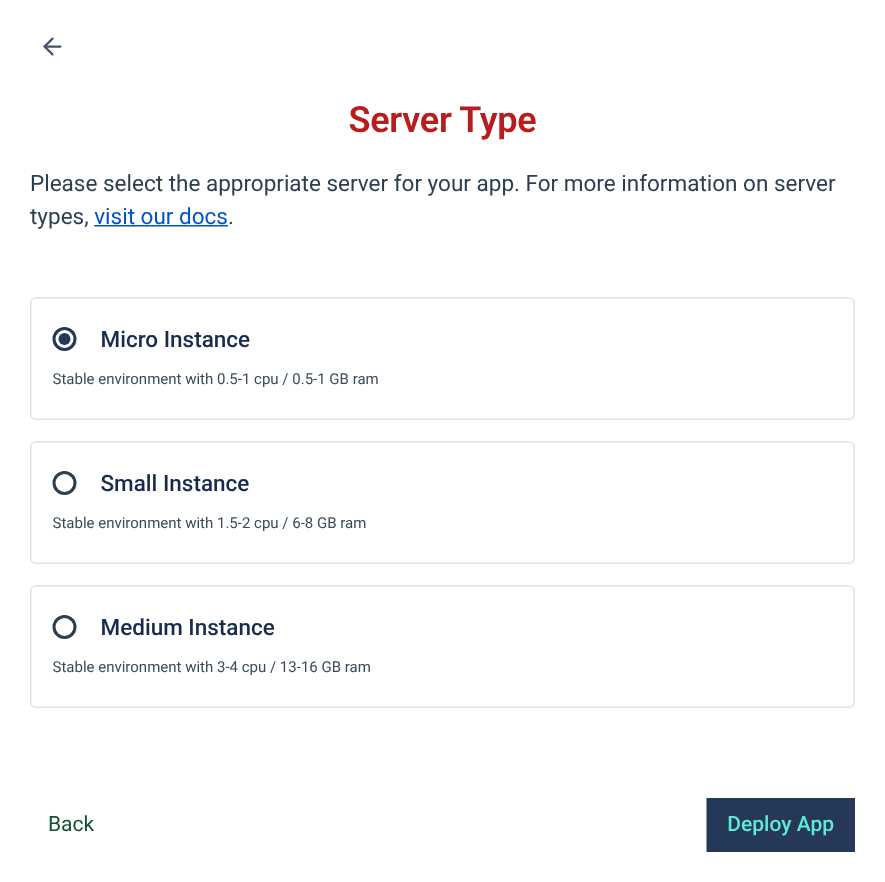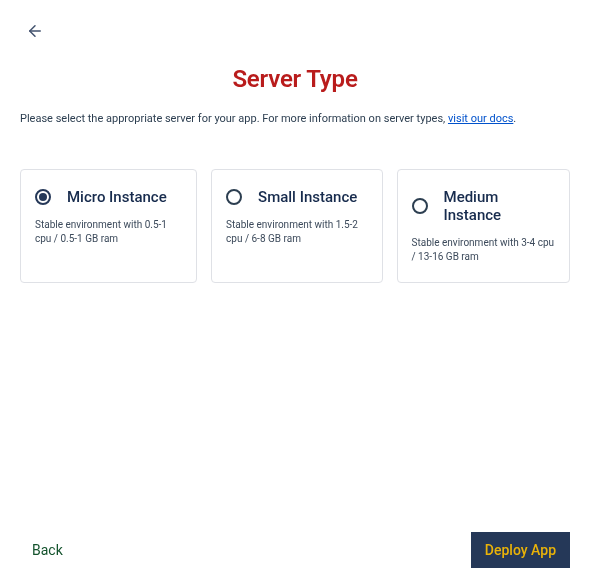--- a/index.html
+++ b/index.html
@@ -33,32 +33,32 @@
     }
     h1.page-title {
       font-size: 24px;
       font-weight: 600;
       color: #b91c1c;
       margin-bottom: 18px;
       letter-spacing: -0.2px;
       text-align: center;
     }
     .description {
-      font-size: 11px;
+      font-size: 15px;
       color: #2C3E50;
       line-height: 1.45;
       margin-bottom: 42px;
     }
     .description a {
       color: #0052CC;
       text-decoration: underline;
     }
     .options {
       display: flex;
-      flex-direction: row;
+      flex-direction: column;
       gap: 14px;
     }
     .option-card {
       border: 1.5px solid #DFE1E6;
       border-radius: 4px;
       padding: 18px 14px 18px 14px;
       cursor: pointer;
       background: #fff;
     }
     .option-header {
@@ -111,21 +111,21 @@
       background: transparent;
       border: none;
       color: #14532d;
       font-size: 14px;
       cursor: pointer;
       padding: 8px 12px;
       font-family: inherit;
     }
     .deploy-btn {
       background: #253858;
-      color: #eab308;
+      color: #5eead4;
       border: none;
       font-size: 14px;
       font-weight: 500;
       padding: 10px 14px;
       border-radius: 0;
       cursor: pointer;
       font-family: inherit;
     }
   </style>
 </head>

